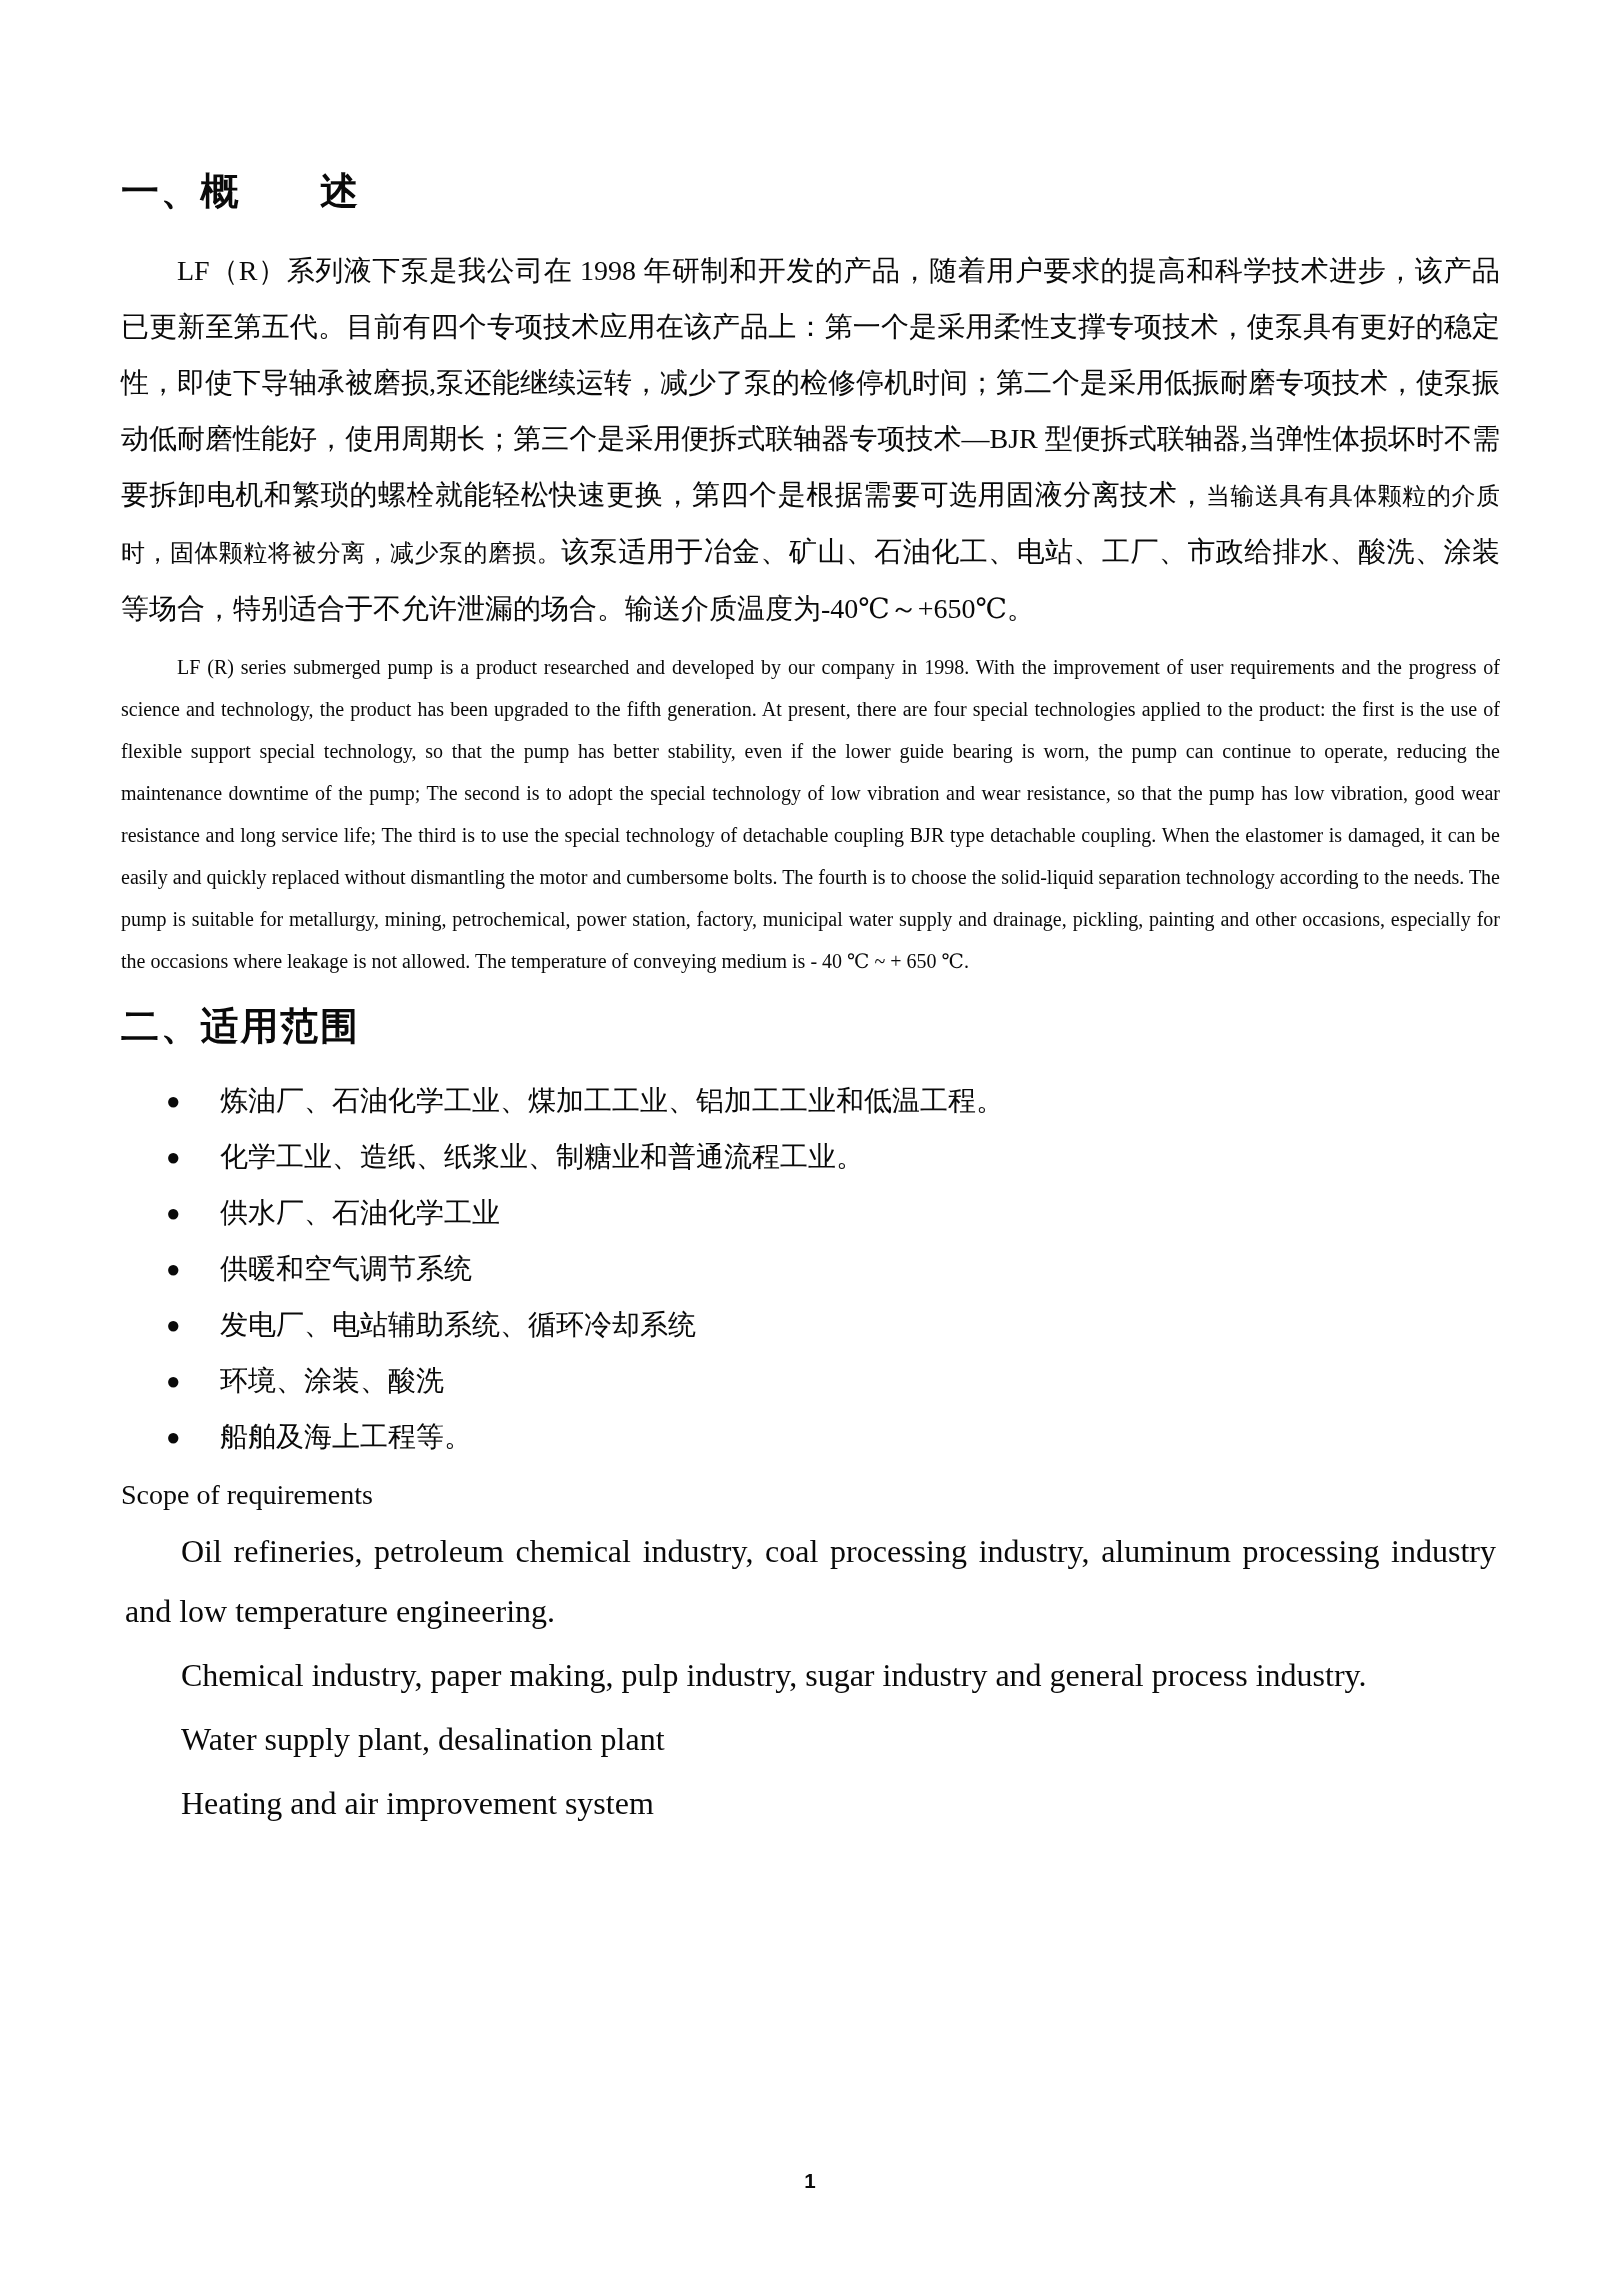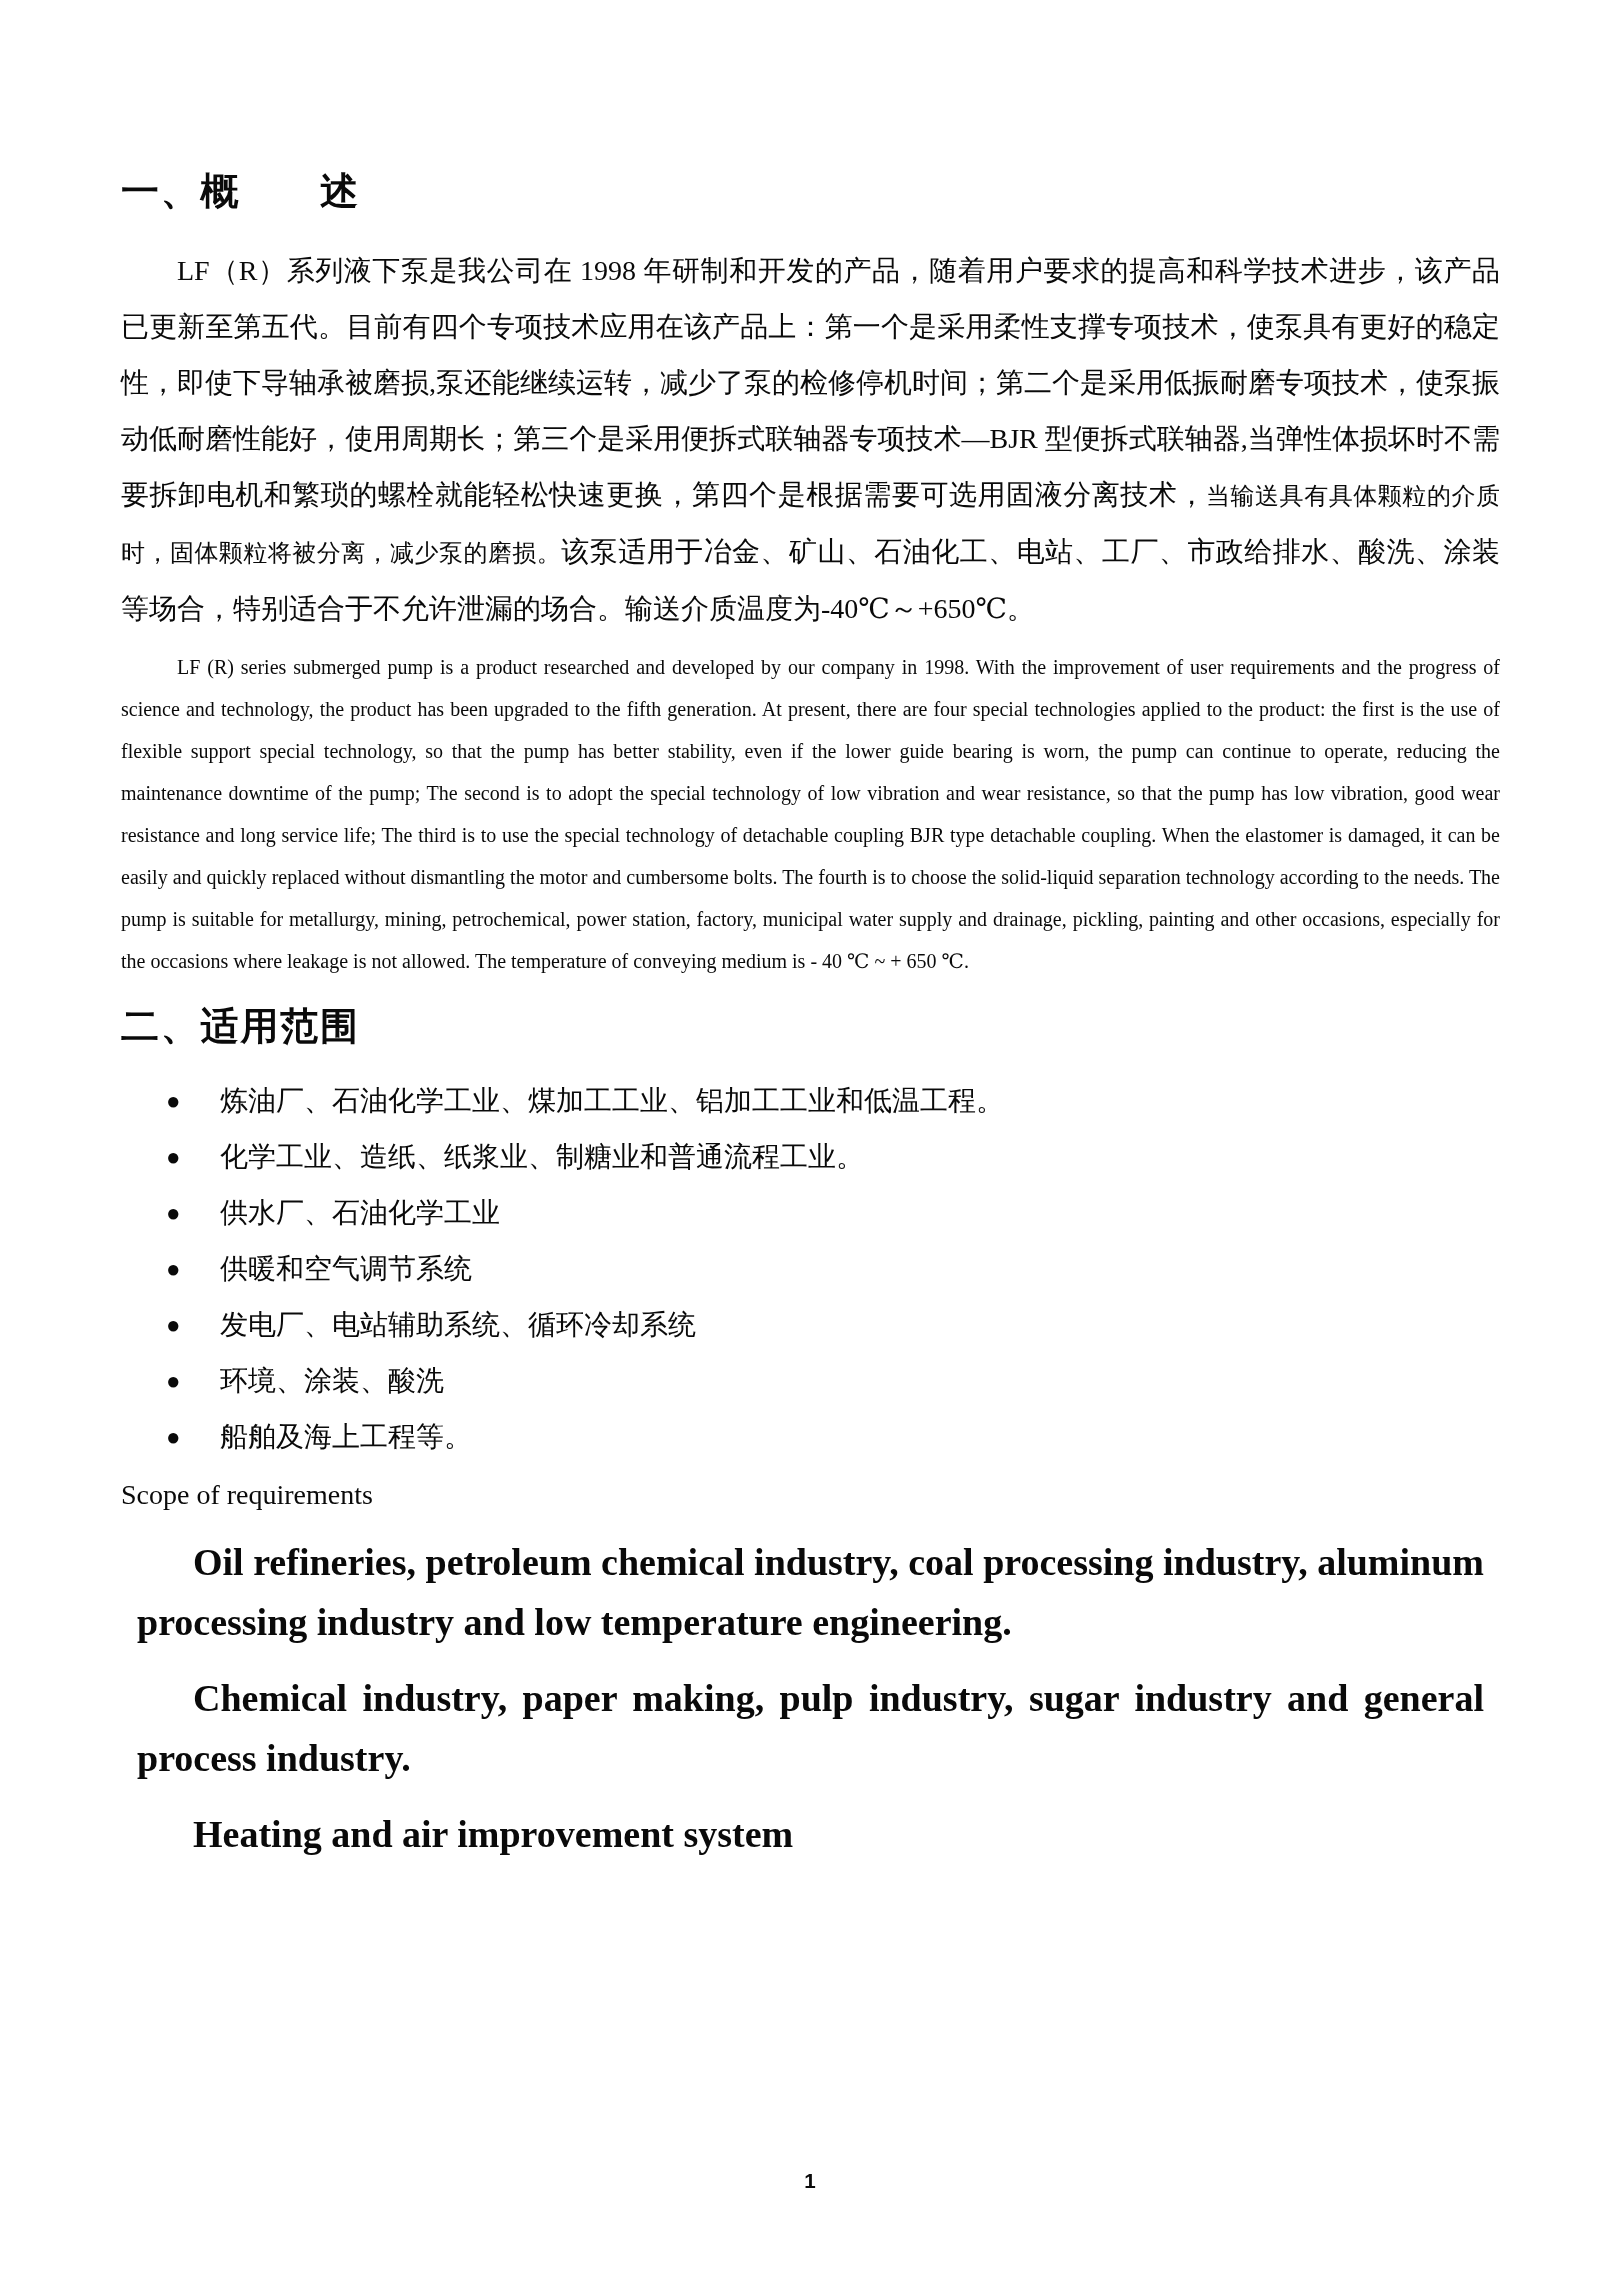--- a/index.html
+++ b/index.html
@@ -65,26 +65,25 @@
     font-size: 24px;
     line-height: 56px;
   }
   .scope-label {
     font-size: 28px;
     line-height: 42px;
     margin: 9px 0 0 0;
   }
   .en-block { margin-top: 5.4px; }
   .en-para {
-    font-size: 38px;
+    font-size: 32px;
     line-height: 60px;
     text-align: justify;
     text-indent: 56px;
-    margin: 16px;
-    font-weight: bold;
+    margin: 4px;
   }
   .page-number {
     position: absolute;
     left: 0;
     right: 0;
     top: 2169px;
     text-align: center;
     font-size: 20.6px;
     font-weight: 700;
     font-family: "Liberation Sans", sans-serif;
@@ -112,19 +111,20 @@
     <li class="bullet-item"><span class="bullet">●</span><span>发电厂、电站辅助系统、循环冷却系统</span></li>
     <li class="bullet-item"><span class="bullet">●</span><span>环境、涂装、酸洗</span></li>
     <li class="bullet-item"><span class="bullet">●</span><span>船舶及海上工程等。</span></li>
   </ul>
 
   <p class="scope-label">Scope of requirements</p>
 
   <div class="en-block">
     <p class="en-para">Oil refineries, petroleum chemical industry, coal processing industry, aluminum processing industry and low temperature engineering.</p>
     <p class="en-para">Chemical industry, paper making, pulp industry, sugar industry and general process industry.</p>
+    <p class="en-para">Water supply plant, desalination plant</p>
     <p class="en-para">Heating and air improvement system</p>
   </div>
 
   <div class="page-number">1</div>
 
 </div>
 
 
 </body></html>

